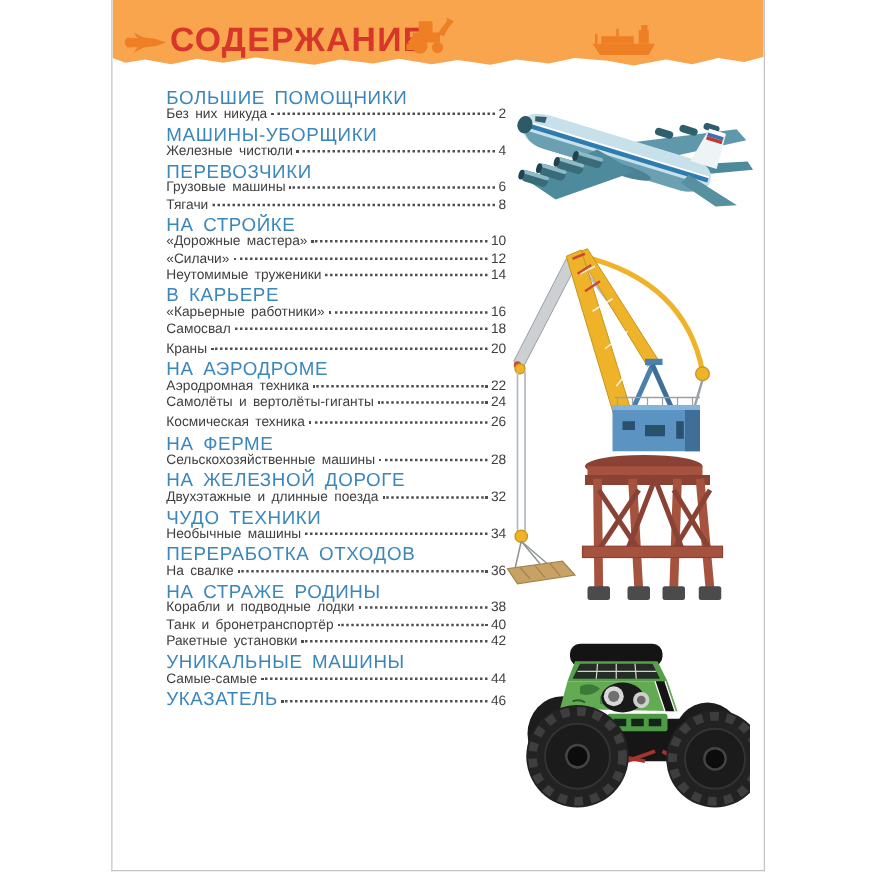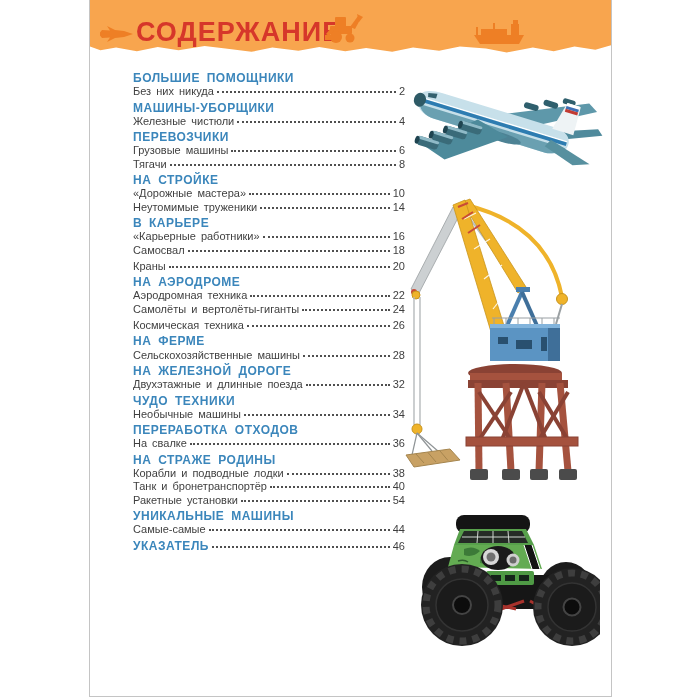--- a/index.html
+++ b/index.html
@@ -28,21 +28,21 @@
   .sil-excavator{left:235px;top:9px;}
   .sil-ship{left:383px;top:16px;}
   
   .toc{
     position:absolute;left:43px;top:72px;width:272px;
     font-size:11px;line-height:13.3px;color:var(--entry);
   }
   .toc-section{margin-bottom:3px;}
   .toc-row{display:flex;align-items:baseline;}
   .toc-heading-label{
-    color:var(--heading);font-weight:bold;font-size:12px;
+    color:var(--heading);font-weight:normal;font-size:15px;
     letter-spacing:.5px;word-spacing:3px;white-space:nowrap;
   }
   .entry-label{word-spacing:2px;white-space:nowrap;}
   .dots{flex:1;min-width:10px;margin:0 3px;border-bottom:2px dotted #4f4f4f;position:relative;top:-2px;}
   .pagenum{color:var(--entry);}
   
   .photo{position:absolute;}
   .photo-plane{left:313px;top:74px;width:200px;height:118px;}
   .photo-crane{left:308px;top:197px;width:214px;height:292px;}
   .photo-truck{left:330px;top:505px;width:180px;height:145px;}
@@ -121,20 +121,25 @@
         <div class="toc-section">
           <div class="toc-row">
             <span class="toc-heading-label">НА СТРОЙКЕ</span>
           </div>
           <div class="toc-row">
             <span class="entry-label">«Дорожные мастера»</span>
             <span class="dots"></span>
             <span class="pagenum">10</span>
           </div>
           <div class="toc-row">
+            <span class="entry-label">«Силачи»</span>
+            <span class="dots"></span>
+            <span class="pagenum">12</span>
+          </div>
+          <div class="toc-row">
             <span class="entry-label">Неутомимые труженики</span>
             <span class="dots"></span>
             <span class="pagenum">14</span>
           </div>
         </div>
         <div class="toc-section">
           <div class="toc-row">
             <span class="toc-heading-label">В КАРЬЕРЕ</span>
           </div>
           <div class="toc-row">
@@ -227,21 +232,21 @@
             <span class="pagenum">38</span>
           </div>
           <div class="toc-row">
             <span class="entry-label">Танк и бронетранспортёр</span>
             <span class="dots"></span>
             <span class="pagenum">40</span>
           </div>
           <div class="toc-row">
             <span class="entry-label">Ракетные установки</span>
             <span class="dots"></span>
-            <span class="pagenum">54</span>
+            <span class="pagenum">42</span>
           </div>
         </div>
         <div class="toc-section">
           <div class="toc-row">
             <span class="toc-heading-label">УНИКАЛЬНЫЕ МАШИНЫ</span>
           </div>
           <div class="toc-row">
             <span class="entry-label">Самые-самые</span>
             <span class="dots"></span>
             <span class="pagenum">44</span>

